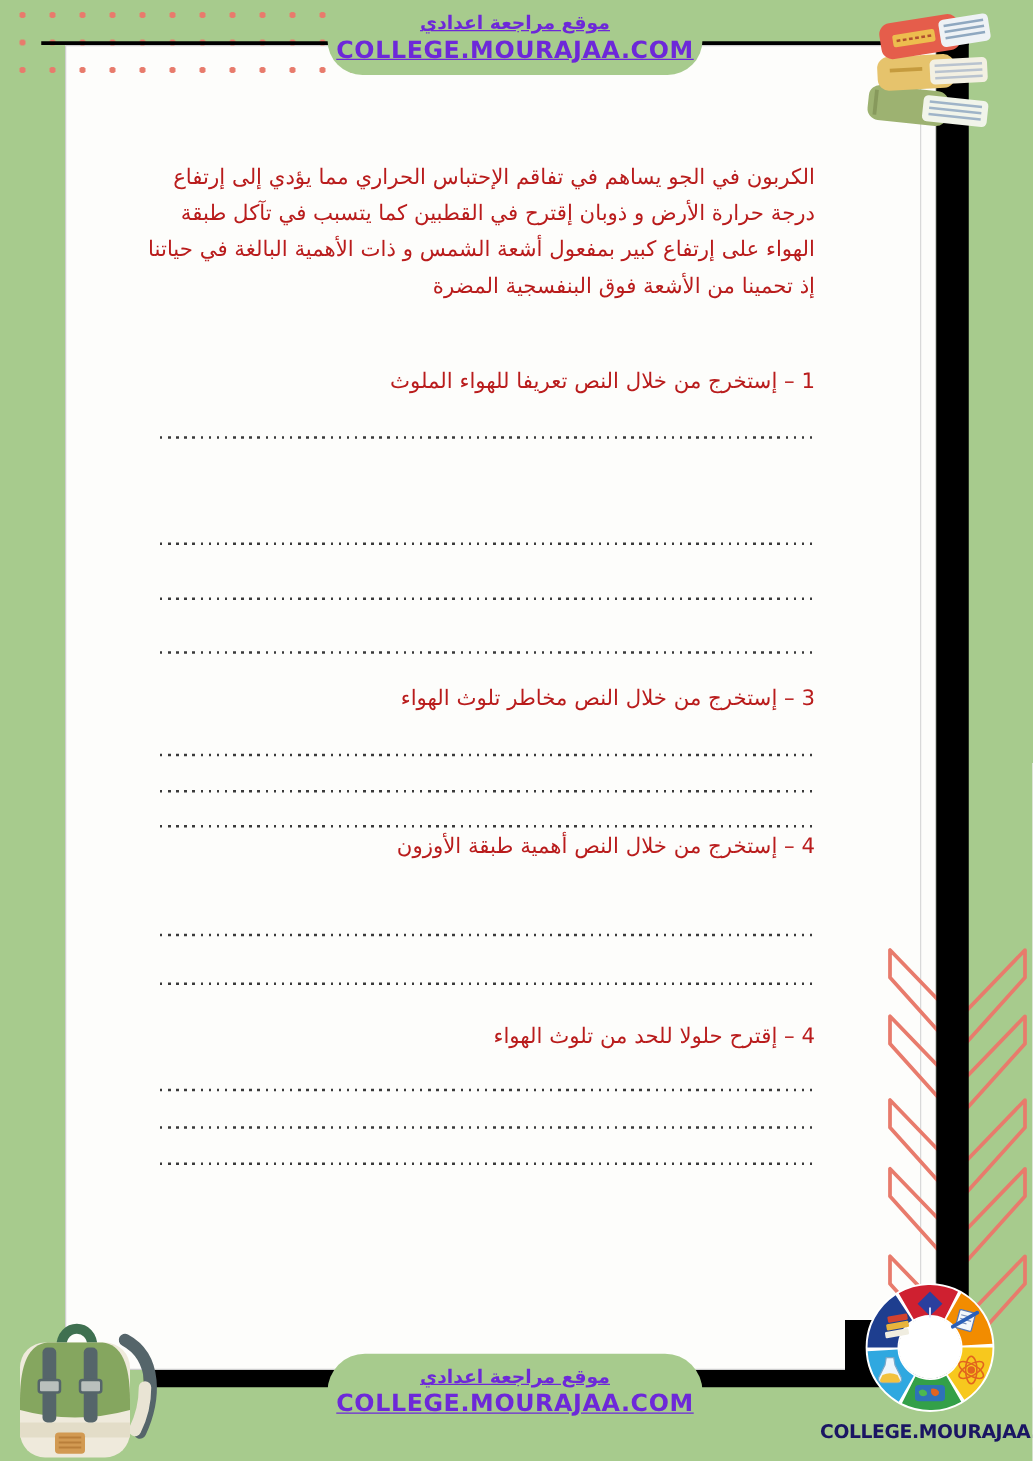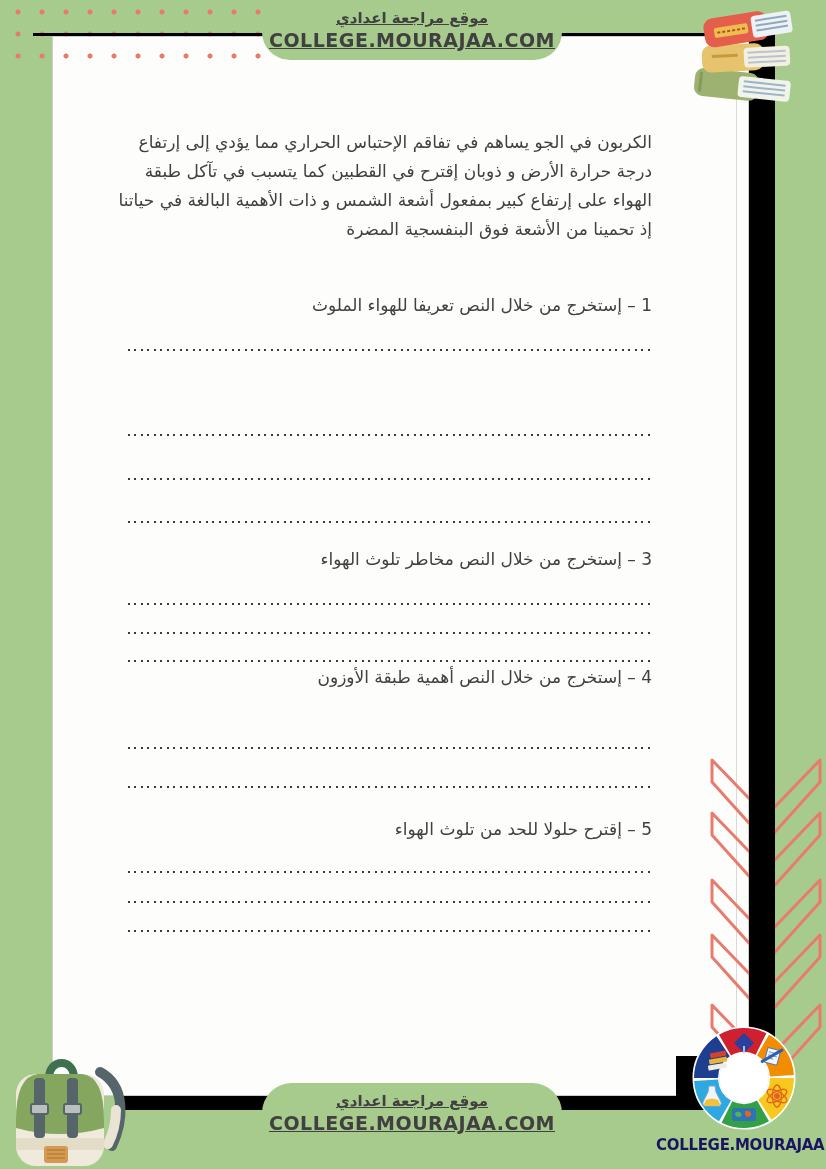--- a/index.html
+++ b/index.html
@@ -23,36 +23,36 @@
   
   .edge-top{position:absolute;left:33px;top:33px;width:742px;height:3px;background:#000;z-index:4;}
   .edge-right{position:absolute;left:749px;top:33px;width:26px;height:1063px;background:#000;z-index:4;}
   .edge-bottom{position:absolute;left:115px;top:1096px;width:660px;height:14px;background:#000;z-index:4;}
   .edge-logo{position:absolute;left:676px;top:1056px;width:73px;height:42px;background:#000;z-index:4;}
   
   .band{position:absolute;left:0;top:1110px;width:826px;height:59px;background:#a7cb8d;z-index:5;}
   
   .tab{
     position:absolute;left:262px;width:300px;background:#a7cb8d;z-index:6;
-    text-align:center;color:#404040;
+    text-align:center;color:#6d28d9;
   }
   .tab-top{top:0;height:60px;border-radius:0 0 28px 28px;}
   .tab-bottom{top:1083px;height:86px;border-radius:30px 30px 0 0;}
   .tab .t-ar{
     display:inline-block;margin-top:8px;font-size:15px;font-weight:bold;
     text-decoration:underline;line-height:20px;
   }
   .tab .t-url{
     display:block;font-size:19px;font-weight:bold;letter-spacing:.5px;
     text-decoration:underline;line-height:24px;
   }
   
   .content{
     position:absolute;left:128px;top:0;width:524px;height:1000px;z-index:2;
-    direction:rtl;text-align:right;color:#404040;font-size:17px;
+    direction:rtl;text-align:right;color:#b91c1c;font-size:17px;
   }
   .intro{position:absolute;right:0;top:128px;width:100%;line-height:29px;}
   .intro div{white-space:nowrap;}
   .qlabel{position:absolute;right:0;width:100%;line-height:24px;white-space:nowrap;}
   .dotline{
     position:absolute;left:0;width:100%;height:2px;
     background-image:repeating-linear-gradient(to right,#3a3a3a 0 2px,rgba(0,0,0,0) 2px 6.5px);
   }
   
   .chevrons{position:absolute;left:708px;top:758px;width:116px;height:340px;overflow:visible;z-index:3;}
@@ -91,21 +91,21 @@
 
     <div class="qlabel" style="top:547px">3 – إستخرج  من خلال النص مخاطر تلوث الهواء</div>
     <div class="dotline" style="top:603px"></div>
     <div class="dotline" style="top:632px"></div>
     <div class="dotline" style="top:660px"></div>
 
     <div class="qlabel" style="top:665px">4 – إستخرج من خلال النص أهمية طبقة الأوزون</div>
     <div class="dotline" style="top:747px"></div>
     <div class="dotline" style="top:786px"></div>
 
-    <div class="qlabel" style="top:817px">5 – إقترح حلولا للحد من تلوث الهواء</div>
+    <div class="qlabel" style="top:817px">4 – إقترح حلولا للحد من تلوث الهواء</div>
     <div class="dotline" style="top:871px"></div>
     <div class="dotline" style="top:901px"></div>
     <div class="dotline" style="top:930px"></div>
   </div>
 
   <svg class="chevrons" viewBox="0 0 116 340">
     <defs>
       <path id="chev" d="M4 2 L4 24 L58 84 L112 24 L112 2 L58 58 Z" fill="none" stroke="#e87b6c" stroke-width="3" stroke-linejoin="round"></path>
     </defs>
     <use href="#chev" transform="translate(0,0)"></use>

